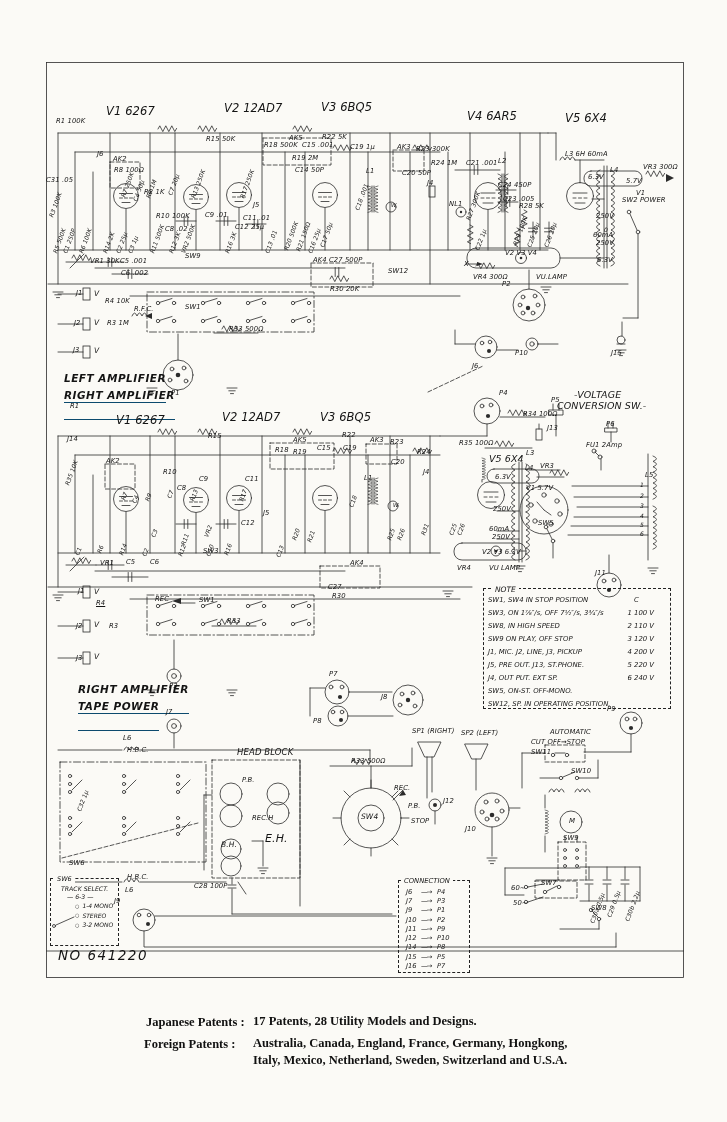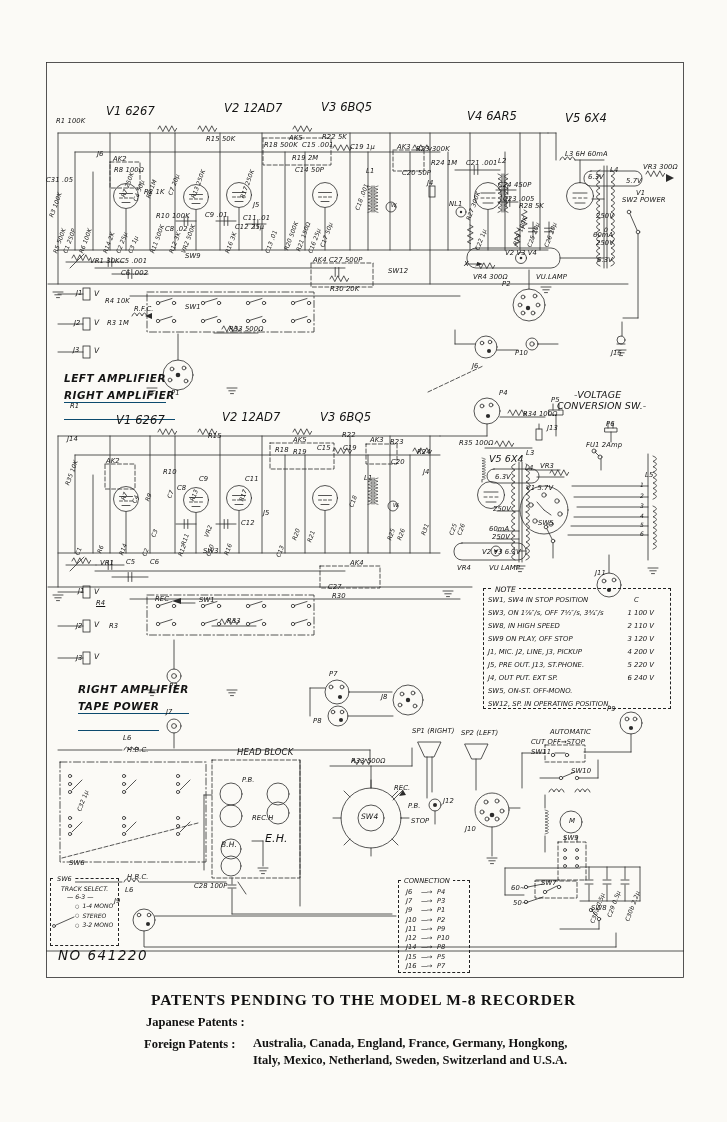--- a/index.html
+++ b/index.html
@@ -783,19 +783,19 @@
         </div>
         <div class="trk-opt">
           <span class="circ">○</span>
           <span>3-2 MONO</span>
         </div>
       </div>
 </div>
 
 <div id="serial">NO 641220</div>
 
-<div id="footer-title" class="ftr">PATENTS PENDING TO THE MODEL M-8 RECORDER</div>
 <div id="fp1l" class="ftr">Japanese Patents :</div>
+<div id="fp1v" class="ftr">17 Patents, 28 Utility Models and Designs.</div>
 <div id="fp2l" class="ftr">Foreign Patents  :</div>
 <div id="fp2v" class="ftr">Australia, Canada, England, France, Germany, Hongkong,</div>
 <div id="fp3v" class="ftr">Italy, Mexico, Netherland, Sweden, Switzerland and U.S.A.</div>
 
 </div>
 
 </body></html>

